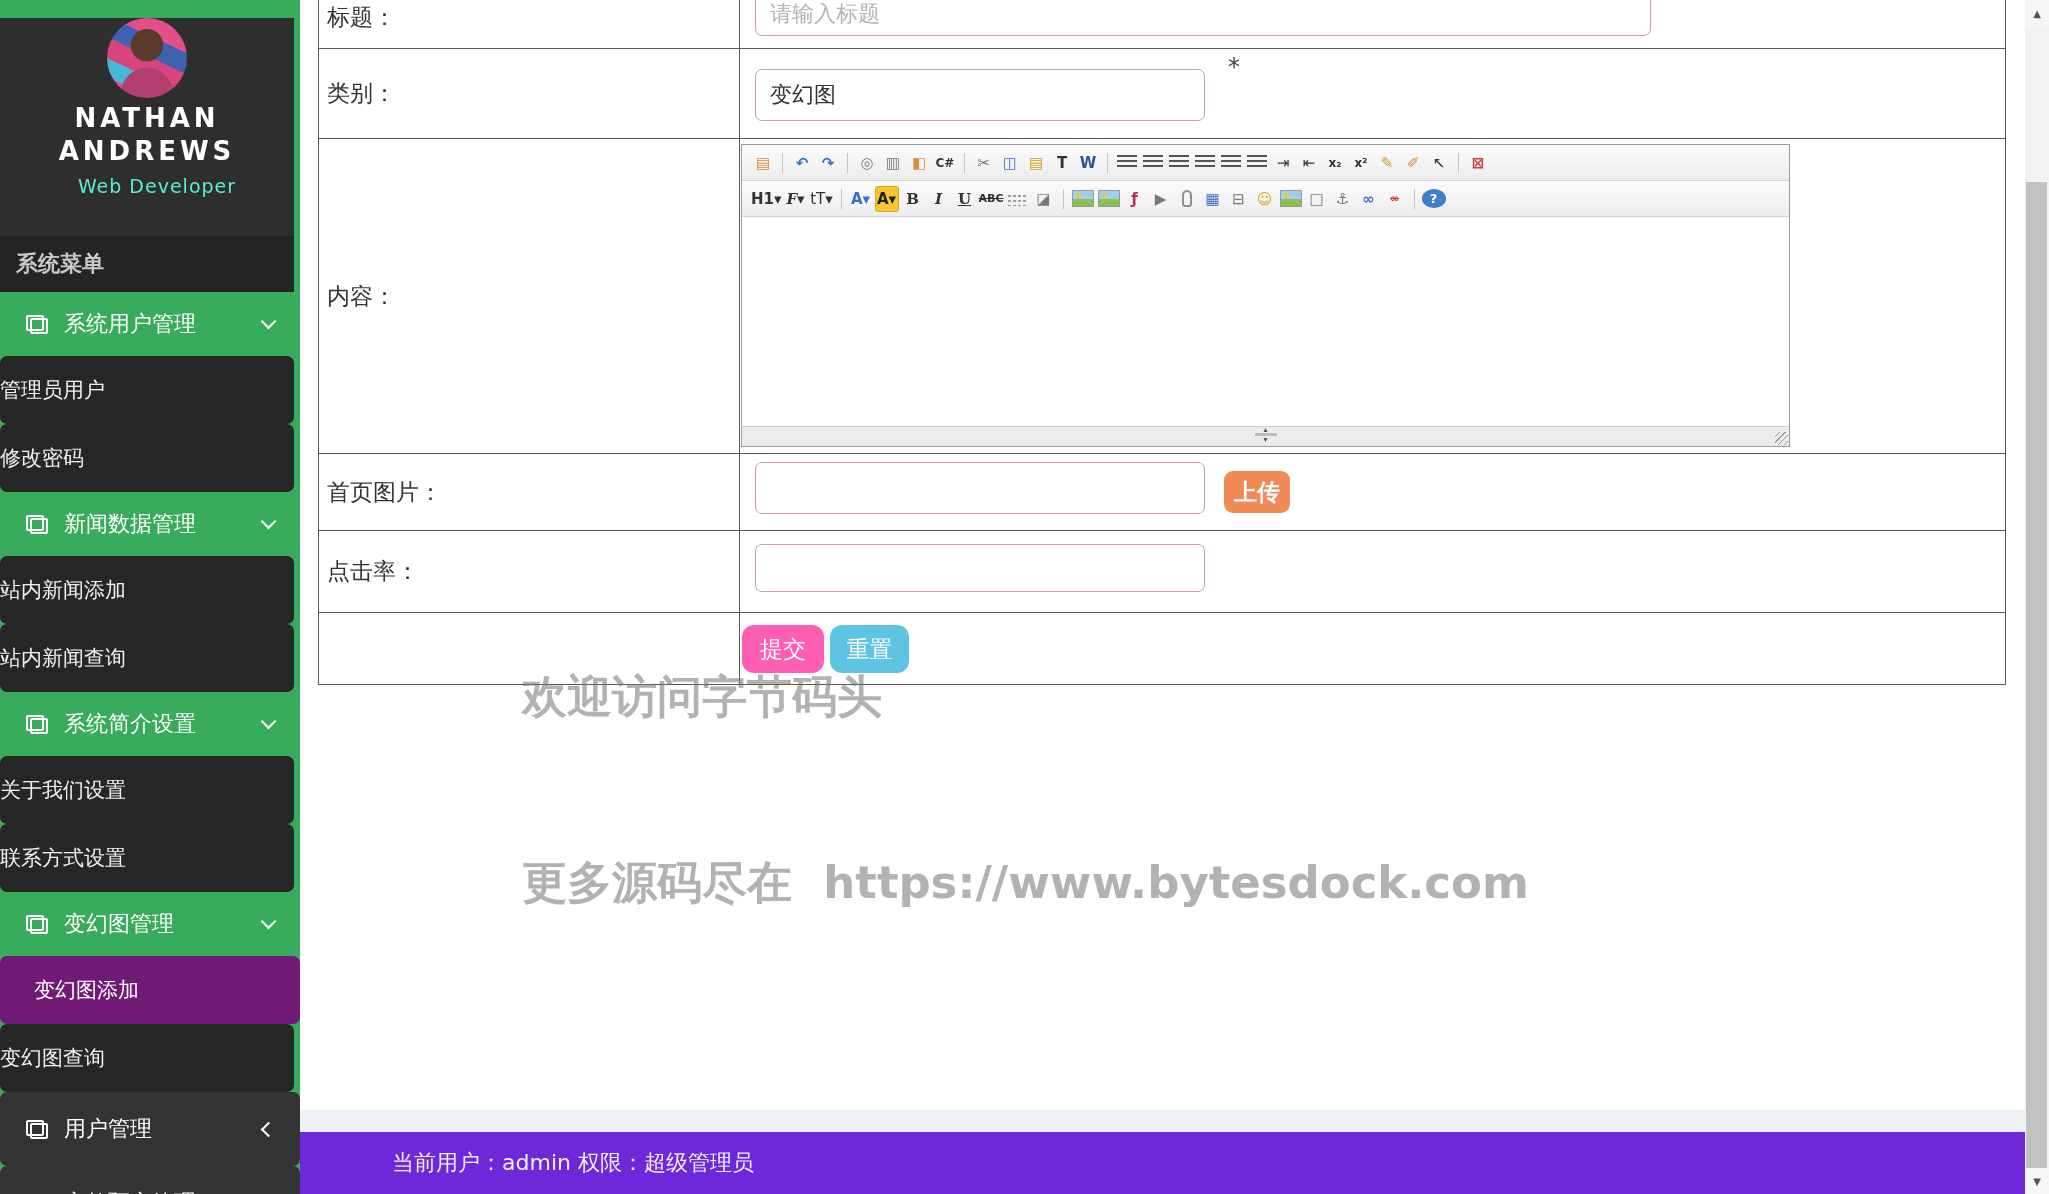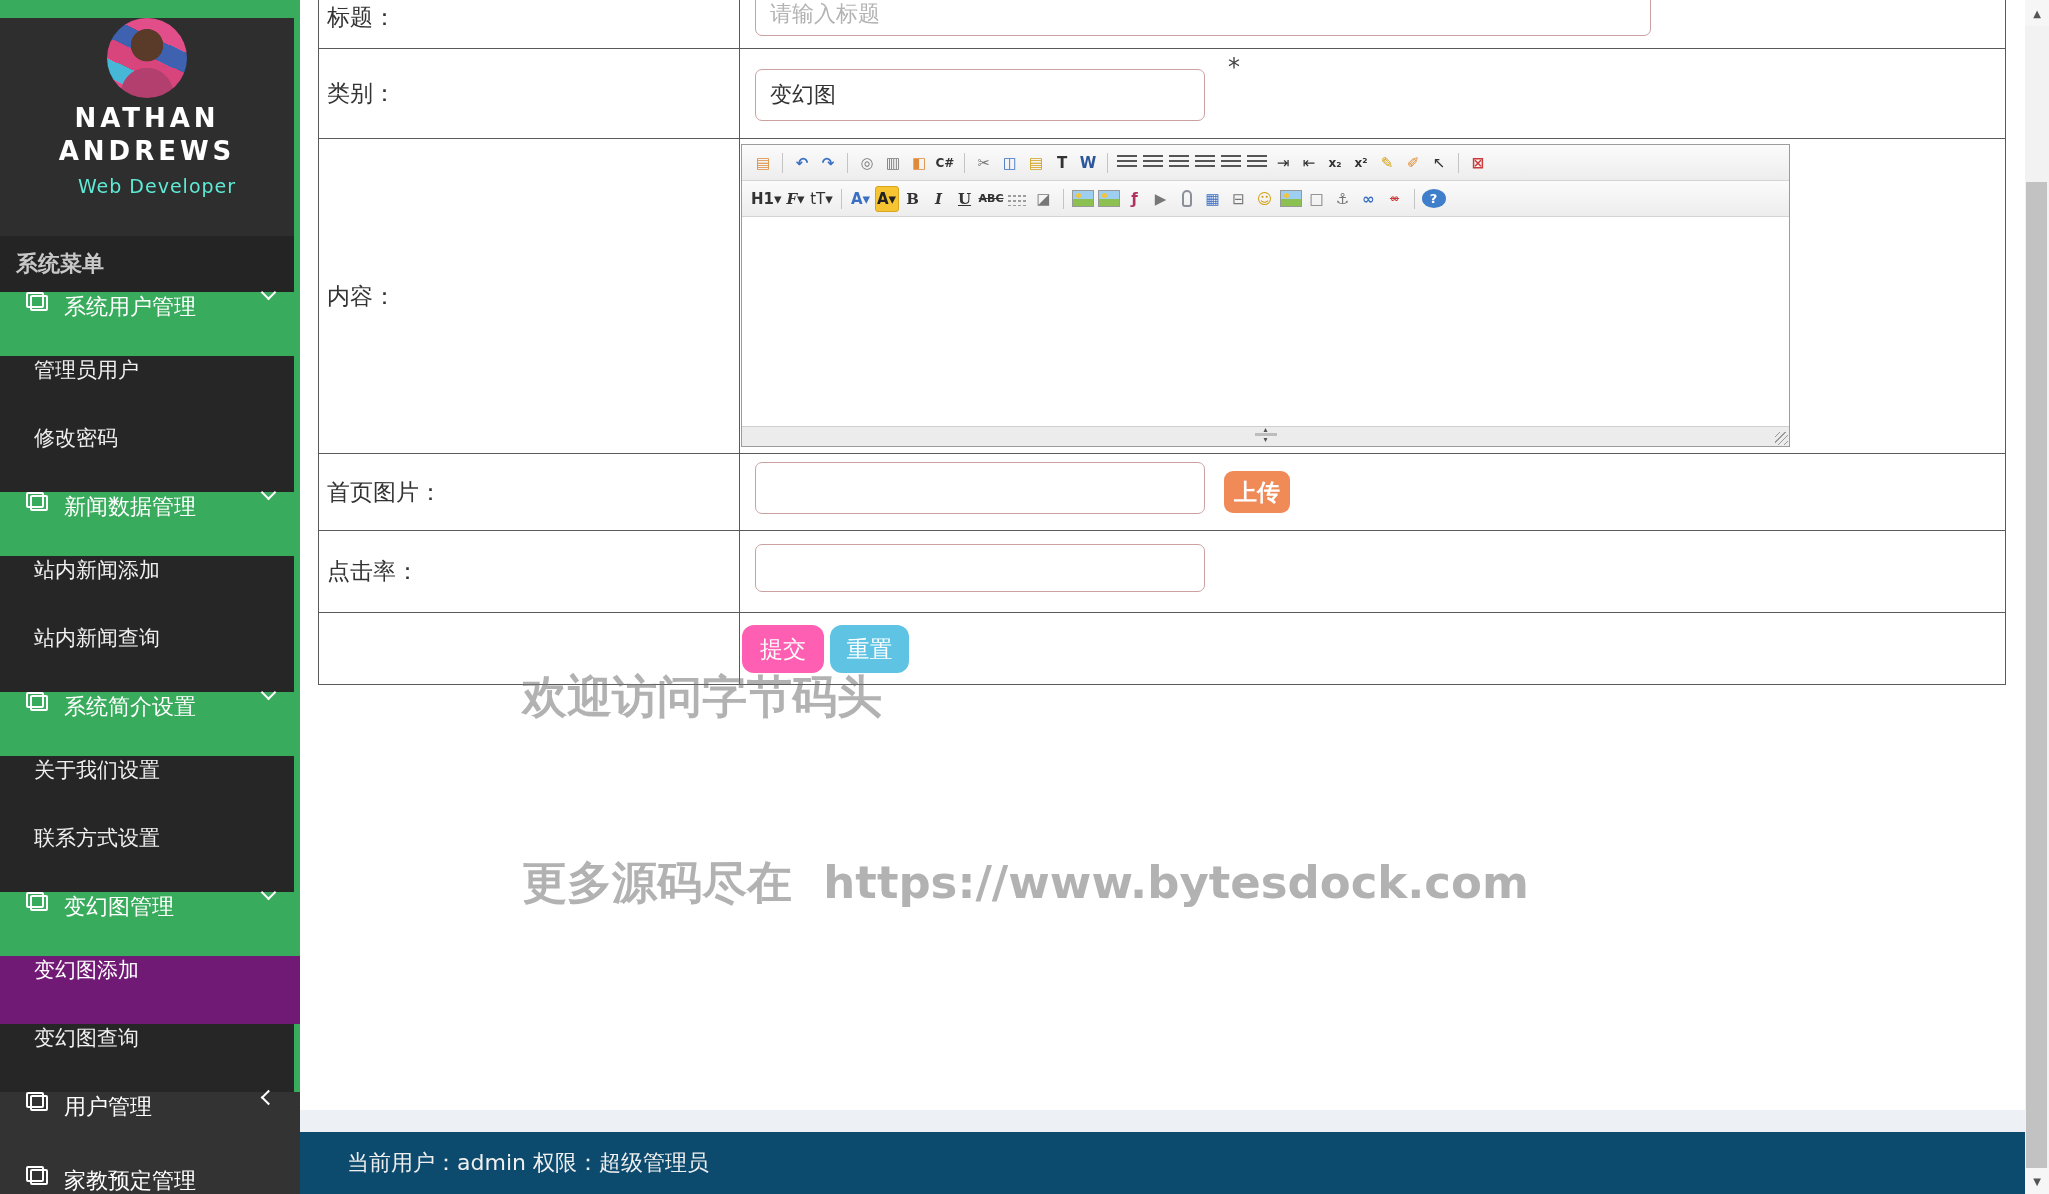--- a/index.html
+++ b/index.html
@@ -14,24 +14,24 @@
   .avatar {
     width:80px; height:80px; border-radius:50%; margin:18px auto 0;
     background:
       radial-gradient(circle at 50% 34%, #5a3b2a 0 24%, rgba(0,0,0,0) 25%),
       radial-gradient(circle at 50% 95%, #b33f6e 0 30%, rgba(0,0,0,0) 31%),
       linear-gradient(25deg,#e14e8a 0 18%, #47b7d8 18% 34%, #d8447c 34% 52%, #3f62b0 52% 70%, #e14e8a 70% 100%);
   }
   .pname { margin-top:4px; color:#fff; font-weight:bold; font-size:26px; letter-spacing:4px; line-height:1.25; width:210px; margin-left:auto; margin-right:auto; }
   .prole { margin-top:8px; color:#5eead4; font-size:19px; letter-spacing:1px;margin-left:20px; }
   .menu-header { width:294px; height:56px; background:#242424; color:#c8c8c8; font-size:22px; font-weight:bold; line-height:56px; padding-left:16px; }
-  .mrow { display:flex; align-items:flex-start; color:#fff; font-size:22px; cursor:pointer; }
+  .mrow { display:flex; align-items:center; color:#fff; font-size:22px; cursor:pointer;border-radius:7px; }
   .mrow.g { width:300px; height:64px; background:#38ab5c; padding:0 26px; }
   .mrow.c { width:300px; height:74px; background:#333333; padding:0 26px; }
-  .mrow.s { width:294px; height:68px; background:#262626; padding-left:34px; font-size:21px; color:#f0f0f0; }
+  .mrow.s { width:294px; height:68px; background:#262626; font-size:21px; color:#f0f0f0; }
   .mrow.sa { width:300px; height:68px; background:#701a75; padding-left:34px; font-size:21px; }
   .win { position:relative; width:22px; height:19px; margin-right:16px; flex:none; }
   .win::before { content:""; position:absolute; left:0; top:0; width:14px; height:12px; border:2px solid #fff; border-radius:2px; }
   .win::after  { content:""; position:absolute; right:0; bottom:0; width:14px; height:12px; border:2px solid #fff; border-radius:2px; }
   .chev { width:11px; height:11px; border-right:2px solid #fff; border-bottom:2px solid #fff; margin-left:auto; flex:none; }
   .chev.down { transform:rotate(45deg); margin-top:-5px; }
   .chev.left { transform:rotate(135deg); }
   
   #main { position:absolute; left:300px; top:0; right:0; bottom:0; background:#fff; }
   .wm { position:absolute; left:222px; top:542px; z-index:40; pointer-events:none;
@@ -84,22 +84,22 @@
   .help{width:19px;height:19px;border-radius:50%;background:#3f7ecb;color:#fff;font-size:13px;font-weight:bold;}
   .ed-body { height:209px; background:#fff; cursor:text; }
   .ed-status { height:20px; background:#ececec; border-top:1px solid #cfcfcf; position:relative; }
   .ed-handle { position:absolute; left:50%; top:0; transform:translateX(-50%); display:flex; flex-direction:column;
                align-items:center; font-size:8px; line-height:5px; color:#555; cursor:row-resize; }
   .hbar { display:block; width:22px; height:3px; background:#bdbdbd; margin:1px 0; }
   .grip { position:absolute; right:1px; bottom:1px; width:13px; height:13px; cursor:nwse-resize;
           background:repeating-linear-gradient(135deg,transparent 0 3px,#999 3px 4px); }
   
   .band { position:absolute; left:0; top:1110px; right:24px; height:22px; background:#edf1f6; }
-  #status-bar { position:absolute; left:0; top:1132px; right:24px; height:62px; background:#0c4a6e;
-                color:#efefef; font-size:22px; line-height:62px; padding-left:47px; }
+  #status-bar { position:absolute; left:0; top:1132px; right:24px; height:62px; background:#6d28d9;
+                color:#efefef; font-size:22px; line-height:62px; padding-left:92px; }
   
   #scrollbar { position:absolute; right:0; top:0; width:24px; height:1194px; background:#f2f2f2; z-index:100; }
   .sb-btn { position:absolute; left:0; width:24px; height:26px; background:#f6f6f6; color:#555; font-size:10px;
             display:flex; align-items:center; justify-content:center; cursor:pointer; }
   .sb-up { top:0; } .sb-down { bottom:0; }
   .sb-thumb { position:absolute; left:1px; top:182px; width:21px; height:986px; background:#c2c2c2; cursor:pointer; }
 </style>
 </head>
 <body>
 

